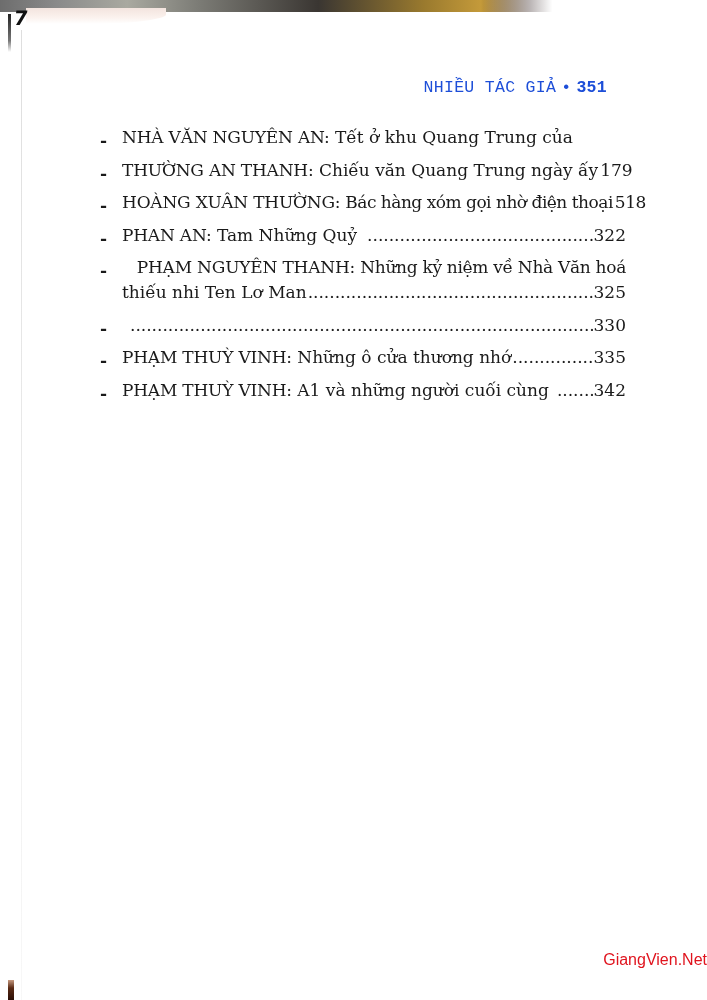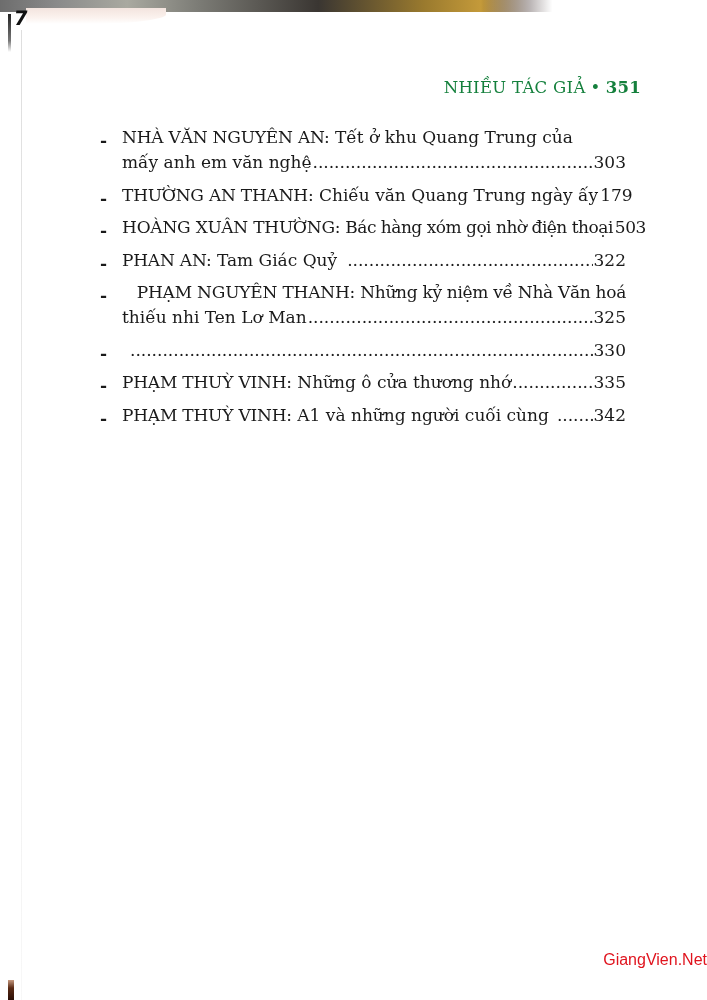--- a/index.html
+++ b/index.html
@@ -35,22 +35,22 @@
     .left-fold {
       position: absolute; left: 21px; top: 30px; width: 1px; height: 970px;
       background: linear-gradient(180deg, rgba(200,200,200,0.6), rgba(230,230,230,0.3));
     }
     .bottom-edge {
       position: absolute; left: 8px; top: 980px; width: 6px; height: 20px;
       background: linear-gradient(180deg, #c79a80 0%, #5a2a14 40%, #2a0e06 100%);
     }
 
     .running-head {
-      position: absolute; right: 66px; top: 78px;
-      font-size: 16.5px; letter-spacing: 0.3px; color: #15803d;
+      position: absolute; right: 100px; top: 78px;
+      font-size: 16.5px; letter-spacing: 0.3px; color: #1d4ed8; font-family: Liberation Mono, monospace;
     }
     .running-head .bullet { margin: 0 5px; }
     .running-head .page-no { font-weight: bold; }
 
     .toc {
       position: absolute; left: 100px; top: 125px; width: 526px;
     }
     .toc-entry {
       position: relative; padding-left: 22px; margin-bottom: 7.5px;
       font-size: 17px; line-height: 25px;
@@ -92,49 +92,44 @@
   <span>NHIỀU TÁC GIẢ</span><span class="bullet">•</span><span class="page-no">351</span>
 </div>
 
 <div class="toc">
 
   <div class="toc-entry">
     <span class="dash">-</span>
     <div class="toc-line">
       <span class="title"><span class="author">NHÀ VĂN NGUYÊN AN:</span> <span>Tết ở khu Quang Trung của</span></span>
     </div>
-    <div class="toc-line">
-      <span class="title">mấy anh em văn nghệ</span>
-      <span class="leader"></span>
-      <span class="page">303</span>
-    </div>
   </div>
 
   <div class="toc-entry">
     <span class="dash">-</span>
     <div class="toc-line">
       <span class="title"><span class="author">THƯỜNG AN THANH:</span> <span>Chiếu văn Quang Trung ngày ấy</span></span>
       <span class="leader"></span>
       <span class="page">179</span>
     </div>
   </div>
 
   <div class="toc-entry">
     <span class="dash">-</span>
     <div class="toc-line" style="letter-spacing:-0.5px;">
       <span class="title"><span class="author">HOÀNG XUÂN THƯỜNG:</span> <span>Bác hàng xóm gọi nhờ điện thoại</span></span>
       <span class="leader"></span>
-      <span class="page">503</span>
+      <span class="page">518</span>
     </div>
   </div>
 
   <div class="toc-entry">
     <span class="dash">-</span>
     <div class="toc-line">
-      <span class="title"><span class="author">PHAN AN:</span> <span>Tam Giác Quỷ</span></span>
+      <span class="title"><span class="author">PHAN AN:</span> <span>Tam Những Quỷ</span></span>
       <span class="leader" style="margin-left:10px;"></span>
       <span class="page">322</span>
     </div>
   </div>
 
   <div class="toc-entry">
     <span class="dash">-</span>
     <div class="toc-line" style="letter-spacing:-0.3px;justify-content:flex-end;">
       <span class="title"><span class="author">PHẠM NGUYÊN THANH:</span> <span>Những kỷ niệm về Nhà Văn hoá</span></span>
     </div>

